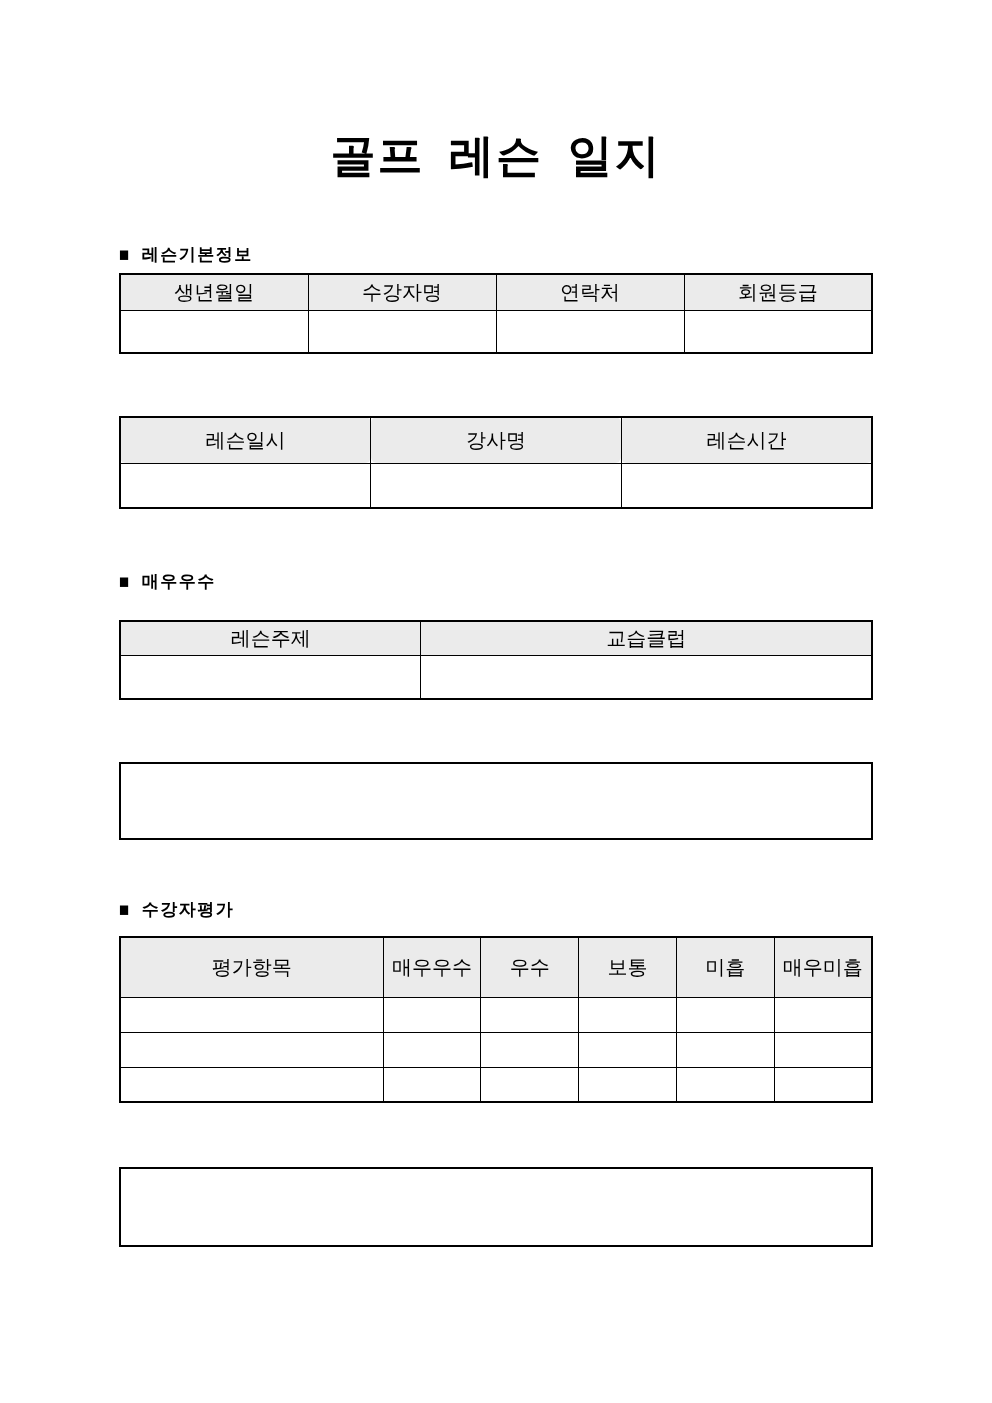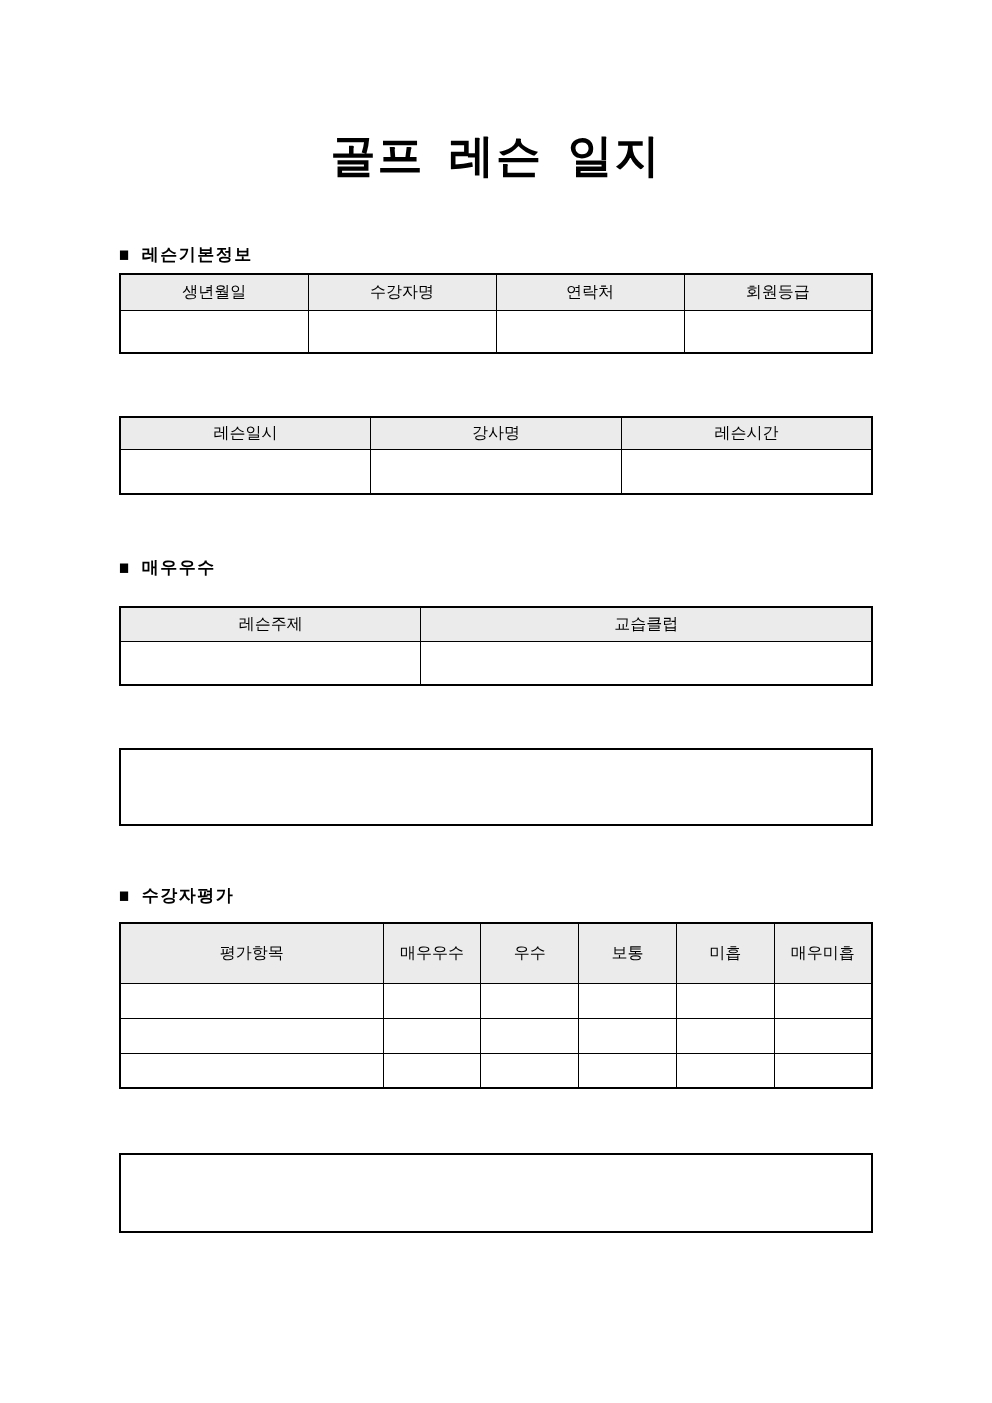--- a/index.html
+++ b/index.html
@@ -59,30 +59,30 @@
   }
   th,td{
     border:1px solid var(--border-color);
     padding:0 6px;
     text-align:center;
     vertical-align:middle;
   }
   th{
     background:var(--header-bg);
     font-weight:400;
-    font-size:16px;
+    font-size:20px;
   }
   td{font-size:15px;}
 
   .tbl-student{margin-top:8px;}
   .tbl-student th{height:36px;}
   .tbl-student td{height:43px;}
 
   .tbl-lesson{margin-top:62px;}
-  .tbl-lesson th{height:32px;}
+  .tbl-lesson th{height:46px;border-radius:6px;}
   .tbl-lesson td{height:45px;}
 
   .tbl-content{margin-top:28px;}
   .tbl-content th{height:34px;}
   .tbl-content td{height:44px;}
   .tbl-content .col-topic{width:40%;}
   .tbl-content .col-club{width:60%;font-family:Liberation Serif, serif;}
 
   .tbl-eval{margin-top:16px;}
   .tbl-eval th{height:60px;}

